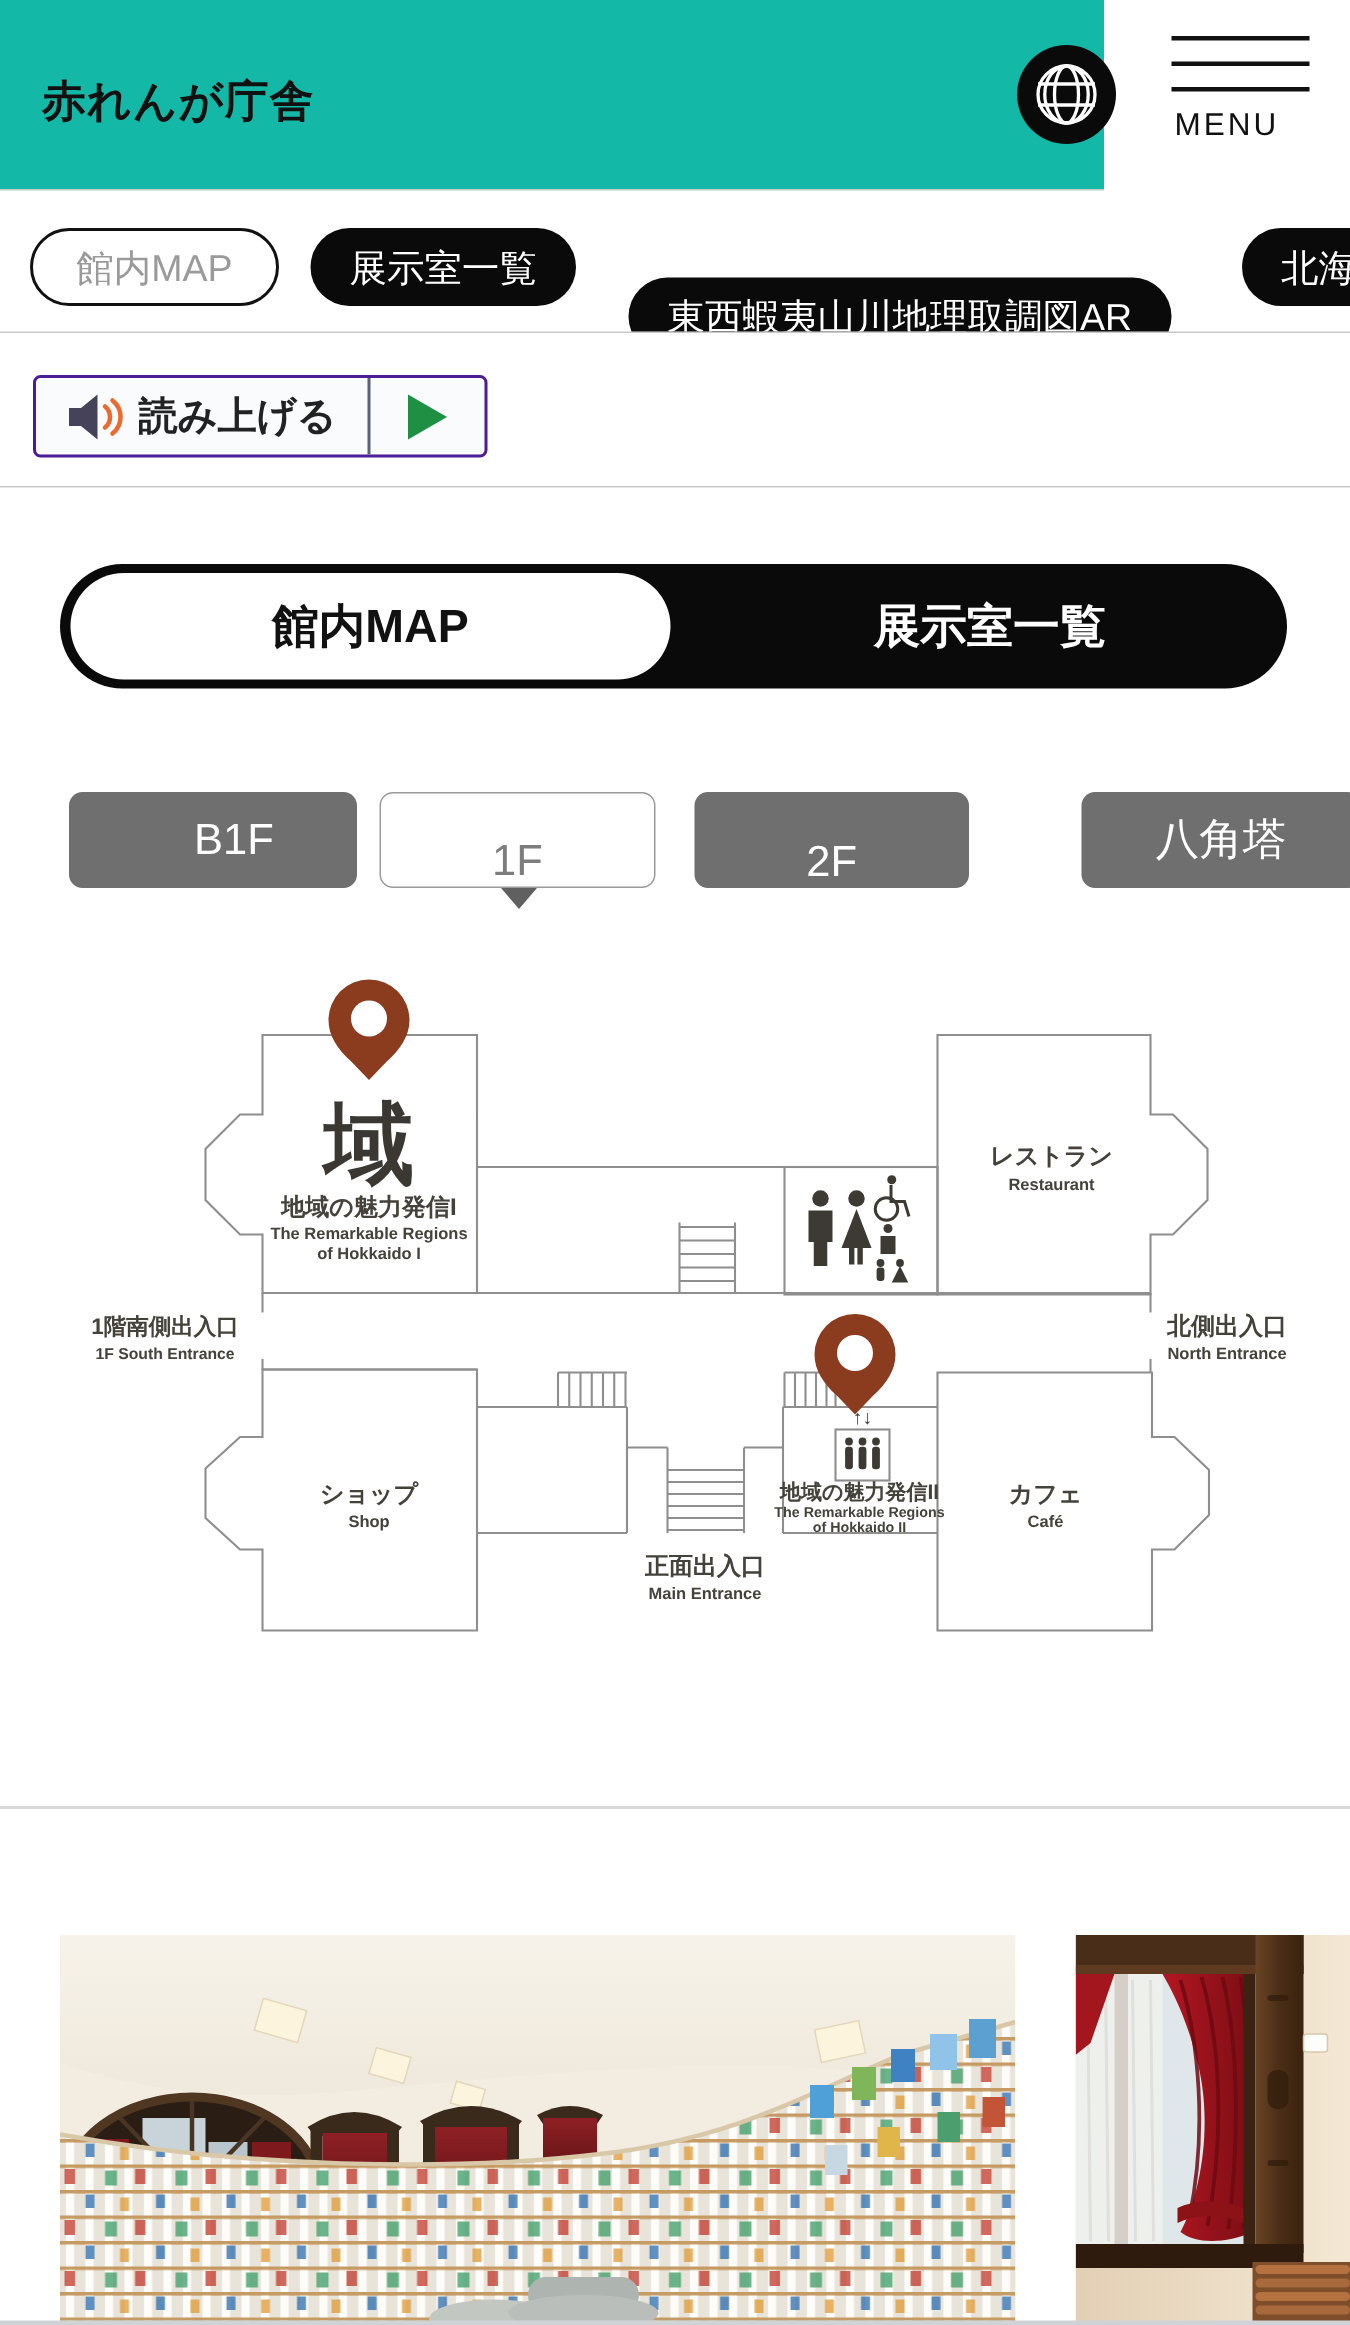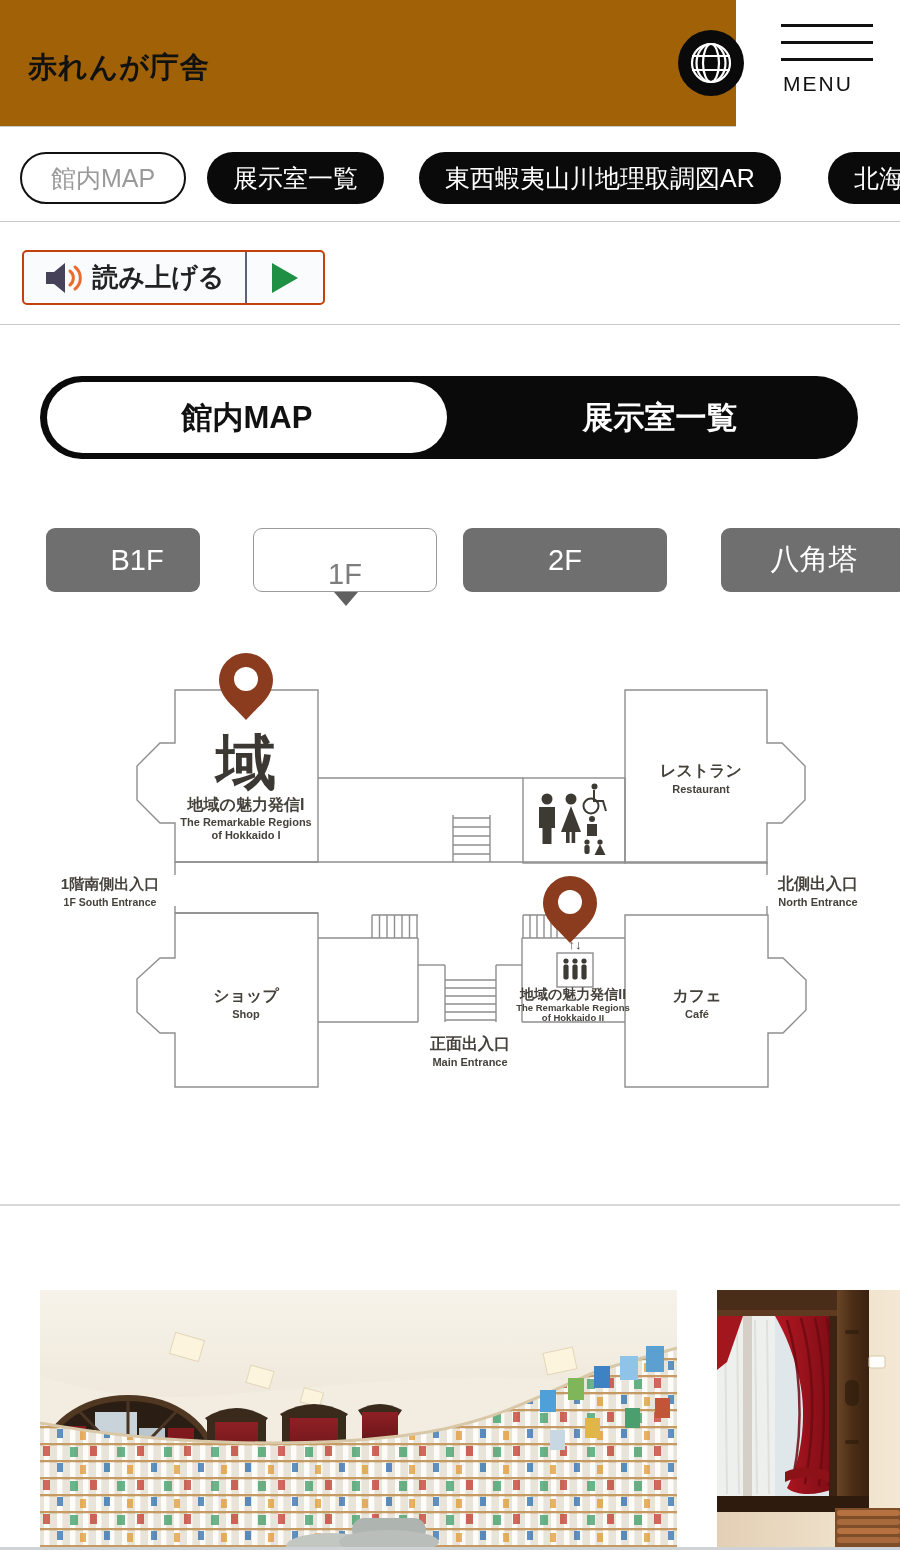--- a/index.html
+++ b/index.html
@@ -1,37 +1,37 @@
 <!DOCTYPE html>
 <html><head>
 <meta charset="utf-8">
 <style>
   * { margin:0; padding:0; box-sizing:border-box; }
   html,body { background:#fff; }
   body { font-family:"Liberation Sans","DejaVu Sans",sans-serif; }
   #page { position:relative; width:900px; height:1550px; overflow:hidden; background:#fff; }
 
   
-  #header { position:absolute; left:0; top:0; width:736px; height:127px; background:#a16207; border-bottom:1px solid #c9c9c9; }
+  #header { position:absolute; left:0; top:0; width:736px; height:127px; background:#14b8a6; border-bottom:1px solid #c9c9c9; }
   .site-name { position:absolute; left:28px; top:48px; font-size:29px; font-weight:600; color:#111; letter-spacing:1px; }
   .page-title { position:absolute; left:255px; top:33px; font-size:45px; font-weight:700; color:#111; letter-spacing:3px; }
   .globe-wrap { position:absolute; left:677px; top:29px; width:68px; height:68px; }
   .menu-wrap { position:absolute; left:781px; top:24px; width:92px; height:82px; cursor:pointer; }
   .menu-bar { position:absolute; left:0; width:92px; height:3px; background:#111; }
   .menu-label { position:absolute; left:2px; top:48px; font-size:21px; color:#111; letter-spacing:2px; }
 
   
   #chip-row { position:absolute; left:0; top:127px; width:900px; height:95px; background:#fff; border-bottom:1px solid #c9c9c9; overflow:hidden; }
   .chip { position:absolute; top:25px; height:52px; border-radius:26px; display:flex; align-items:center; justify-content:center; font-size:25px; white-space:nowrap; padding:0 26px; }
   .chip.outline { background:#fff; border:2.5px solid #111; color:#9a9a9a; }
   .chip.solid { background:#0a0a0a; color:#fff; }
 
   
   #tts-row { position:absolute; left:0; top:222px; width:900px; height:103px; background:#fff; border-bottom:1px solid #c9c9c9; }
-  #tts-btn { position:absolute; left:22px; top:28px; width:303px; height:55px; background:#fafbfd; border:2px solid #c2410c; border-radius:5px; display:flex; cursor:pointer; }
+  #tts-btn { position:absolute; left:22px; top:28px; width:303px; height:55px; background:#fafbfd; border:2px solid #4c1d95; border-radius:5px; display:flex; cursor:pointer; }
   .tts-main { flex:0 0 223px; display:flex; align-items:center; justify-content:center; gap:10px; border-right:2px solid #5b6377; }
   .tts-label { font-size:26px; font-weight:700; color:#222; }
   .tts-play { flex:1; display:flex; align-items:center; justify-content:center; }
   .play-tri { width:0; height:0; border-left:26px solid #1e8f43; border-top:15px solid transparent; border-bottom:15px solid transparent; }
 
   
   #view-toggle { position:absolute; left:40px; top:376px; width:818px; height:83px; background:#0a0a0a; border-radius:42px; cursor:pointer; }
   .toggle-active { position:absolute; left:7px; top:6px; width:400px; height:71px; background:#fff; border-radius:36px; display:flex; align-items:center; justify-content:center; font-size:31px; font-weight:700; color:#111; }
   .toggle-inactive { position:absolute; left:440px; top:0; width:360px; height:83px; display:flex; align-items:center; justify-content:center; font-size:31px; font-weight:700; color:#fff; }
 
@@ -80,21 +80,21 @@
     </div>
   </div>
 
   <div id="chip-row">
     <div class="chip outline" style="left:20px; width:166px;">
       <span>館内MAP</span>
     </div>
     <div class="chip solid" style="left:207px;">
       <span>展示室一覧</span>
     </div>
-    <div class="chip solid" style="left:419px;">
+    <div class="chip solid" style="left:419px;margin-top:33px;">
       <span>東西蝦夷山川地理取調図AR</span>
     </div>
     <div class="chip solid" style="left:828px; width:180px; justify-content:flex-start;">
       <span>北海</span>
     </div>
   </div>
 
   <div id="tts-row">
     <div id="tts-btn">
       <div class="tts-main">
@@ -109,27 +109,27 @@
         <div class="play-tri"></div>
       </div>
     </div>
   </div>
 
   <div id="view-toggle">
     <div class="toggle-active">館内MAP</div>
     <div class="toggle-inactive">展示室一覧</div>
   </div>
 
-  <div class="floor-btn" style="left:46px; width:154px;padding-left:28px;">
+  <div class="floor-btn" style="left:46px; width:192px;padding-left:28px;">
     <span>B1F</span>
   </div>
   <div class="floor-btn active" style="left:253px; width:184px;">
     <span>1F</span>
   </div>
-  <div class="floor-btn" style="left:463px; width:204px;">
+  <div class="floor-btn" style="left:463px; width:183px;align-items:flex-end;">
     <span>2F</span>
   </div>
   <div class="floor-btn" style="left:673px; width:186px;margin-left:48px;">
     <span>八角塔</span>
   </div>
   <div id="floor-pointer"></div>
 
   <div id="map-wrap">
     <svg width="900" height="480" viewBox="0 0 900 480">
 

